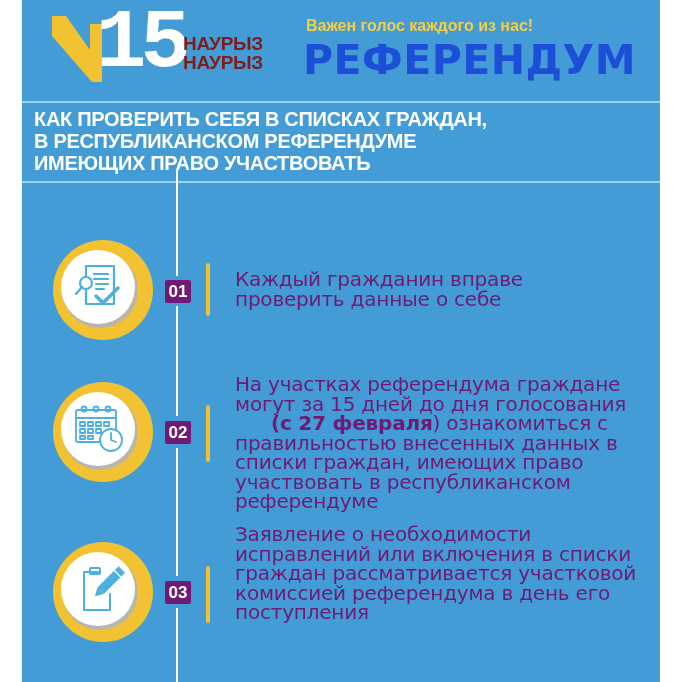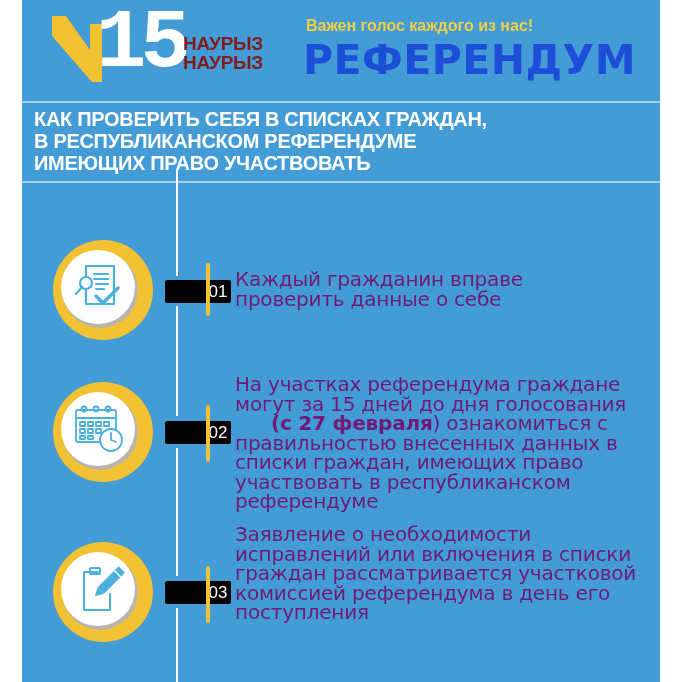--- a/index.html
+++ b/index.html
@@ -7,21 +7,21 @@
   .panel { position:absolute; left:22px; top:0; width:638px; height:682px; background:#439cd6; }
   .sep { position:absolute; left:22px; width:638px; height:2px; background:#9fd2f1; }
   .logo-check { position:absolute; left:52px; top:16px; }
   .logo-15 { position:absolute; left:96px; top:2px; color:#fff; font-family:Liberation Mono, monospace; font-weight:bold; font-size:84px; letter-spacing:-6px; line-height:84px; }
   .logo-date { position:absolute; left:183px; top:34px; color:#7f1d1d; font-family:"Liberation Sans", sans-serif; font-weight:bold; font-size:19px; line-height:19px; letter-spacing:-0.3px; }
   .slogan { position:absolute; left:306px; top:17px; color:#f2cf44; font-family:"Liberation Sans", sans-serif; font-weight:bold; font-size:16px; }
   .big-title { position:absolute; left:303px; top:36px; color:#1d4ed8; font-family:"DejaVu Sans", sans-serif; font-weight:bold; font-size:41px; line-height:48px; letter-spacing:0.5px; }
   .subtitle { position:absolute; left:22px; top:108px; width:660px; color:#fff; font-family:"Liberation Sans", sans-serif; font-weight:bold; font-size:20px; line-height:22px; letter-spacing:-0.3px;margin-left:12px; }
   .vline { position:absolute; left:176px; width:2px; background:#ffffff; }
   .bubble { position:absolute; width:116px; height:104px; }
-  .badge { position:absolute; left:165px; width:26px; height:23px; background:#000000; color:#fff; font-family:"Liberation Sans", sans-serif; font-weight:normal; font-size:17px; line-height:23px; text-align:center; border-radius:2px;padding-left:40px; }
+  .badge { position:absolute; left:165px; width:26px; height:23px; background:#701a75; color:#fff; font-family:"Liberation Sans", sans-serif; font-weight:bold; font-size:17px; line-height:23px; text-align:center; border-radius:2px; }
   .ybar { position:absolute; left:206px; width:4px; background:#f2c232; border-radius:2px; }
   .step-text { position:absolute; left:235px; color:#701a75; font-family:"DejaVu Sans", sans-serif; font-size:20px; line-height:19.5px; letter-spacing:-0.2px; width:420px; }
   .step-text b { font-weight:bold;margin-left:36px; }
 </style>
 </head>
 <body>
 
 <div class="panel"></div>
 <div class="sep" style="top:101px"></div>
 <div class="sep" style="top:181px"></div>

